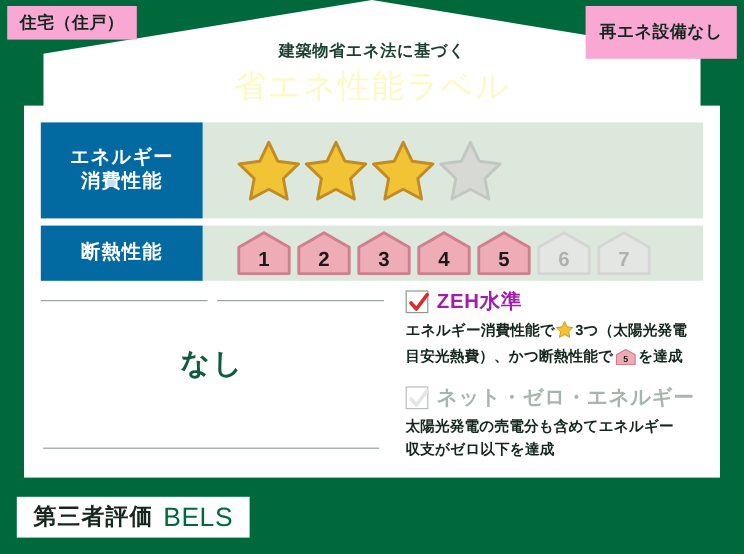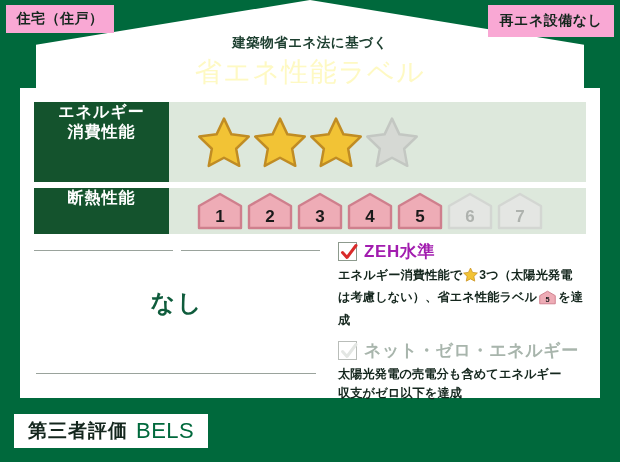--- a/index.html
+++ b/index.html
@@ -81,21 +81,21 @@
   .tag-left {
     left: 6px;
     top: 5px;
     width: 108px;
     height: 28px;
   }
   .tag-right {
     right: 6px;
     top: 5px;
     width: 126px;
-    height: 32px;
+    height: 44px;
   }
 
   
   .card {
     position: absolute;
     left: 20px;
     top: 88px;
     width: 580px;
     height: 310px;
     background: #ffffff;
@@ -106,29 +106,30 @@
   
   .perf-row {
     position: absolute;
     display: flex;
     align-items: stretch;
   }
   .row-energy { left: 14px; top: 14px; width: 552px; height: 80px; }
   .row-insul  { left: 14px; top: 100px; width: 552px; height: 46px; }
 
   .row-label {
-    background: #14532d;
+    background: #0369a1;
     color: #ffffff;
     font-weight: bold;
     font-size: 16px;
     line-height: 1.25;
     letter-spacing: 1px;
     display: flex;
     flex-direction: column;
     align-items: center;
+    justify-content: center;
     box-sizing: border-box;
     flex: 0 0 135px;
   }
   .row-body {
     flex: 1 1 auto;
     background: #dde8dc;
     display: flex;
     align-items: center;
     box-sizing: border-box;
   }
@@ -381,21 +382,21 @@
           <svg width="22" height="22" viewBox="0 0 22 22" aria-hidden="true">
             <path d="M4.5 11.5 L9 16.5 L18 4.5" fill="none" stroke="#d92b2b" stroke-width="3" stroke-linecap="round" stroke-linejoin="round"></path>
           </svg>
         </span>
         <span class="check-title">ZEH水準</span>
       </div>
       <div class="desc">
         <span>エネルギー消費性能で</span><span class="ministar"><svg width="15" height="15" viewBox="0 0 24 24">
               <polygon points="12,1.6 15.3,8.6 23,9.6 17.4,15 18.8,22.6 12,19 5.2,22.6 6.6,15 1,9.6 8.7,8.6" fill="#f2c335" stroke="#c9911f" stroke-width="1.2" stroke-linejoin="round"></polygon>
             </svg></span><span>3つ（太陽光発電</span><br>
-        <span>は考慮しない）、省エネ性能ラベル</span><span class="minihouse"><svg width="17" height="15" viewBox="0 0 46 38">
+        <span>目安光熱費）、かつ断熱性能で</span><span class="minihouse"><svg width="17" height="15" viewBox="0 0 46 38">
               <polygon points="23,2 44,14 44,36 2,36 2,14" fill="#eeacb6" stroke="#cf7f8d" stroke-width="2.6" stroke-linejoin="round"></polygon>
               <text x="23" y="31" text-anchor="middle" font-family="Liberation Sans, sans-serif" font-size="20" font-weight="bold" fill="#1a1a1a">5</text>
             </svg></span><span>を達成</span>
       </div>
 
       <div class="gap"></div>
 
       <div class="check-line">
         <span class="cbox">
           <svg width="22" height="22" viewBox="0 0 22 22" aria-hidden="true">

